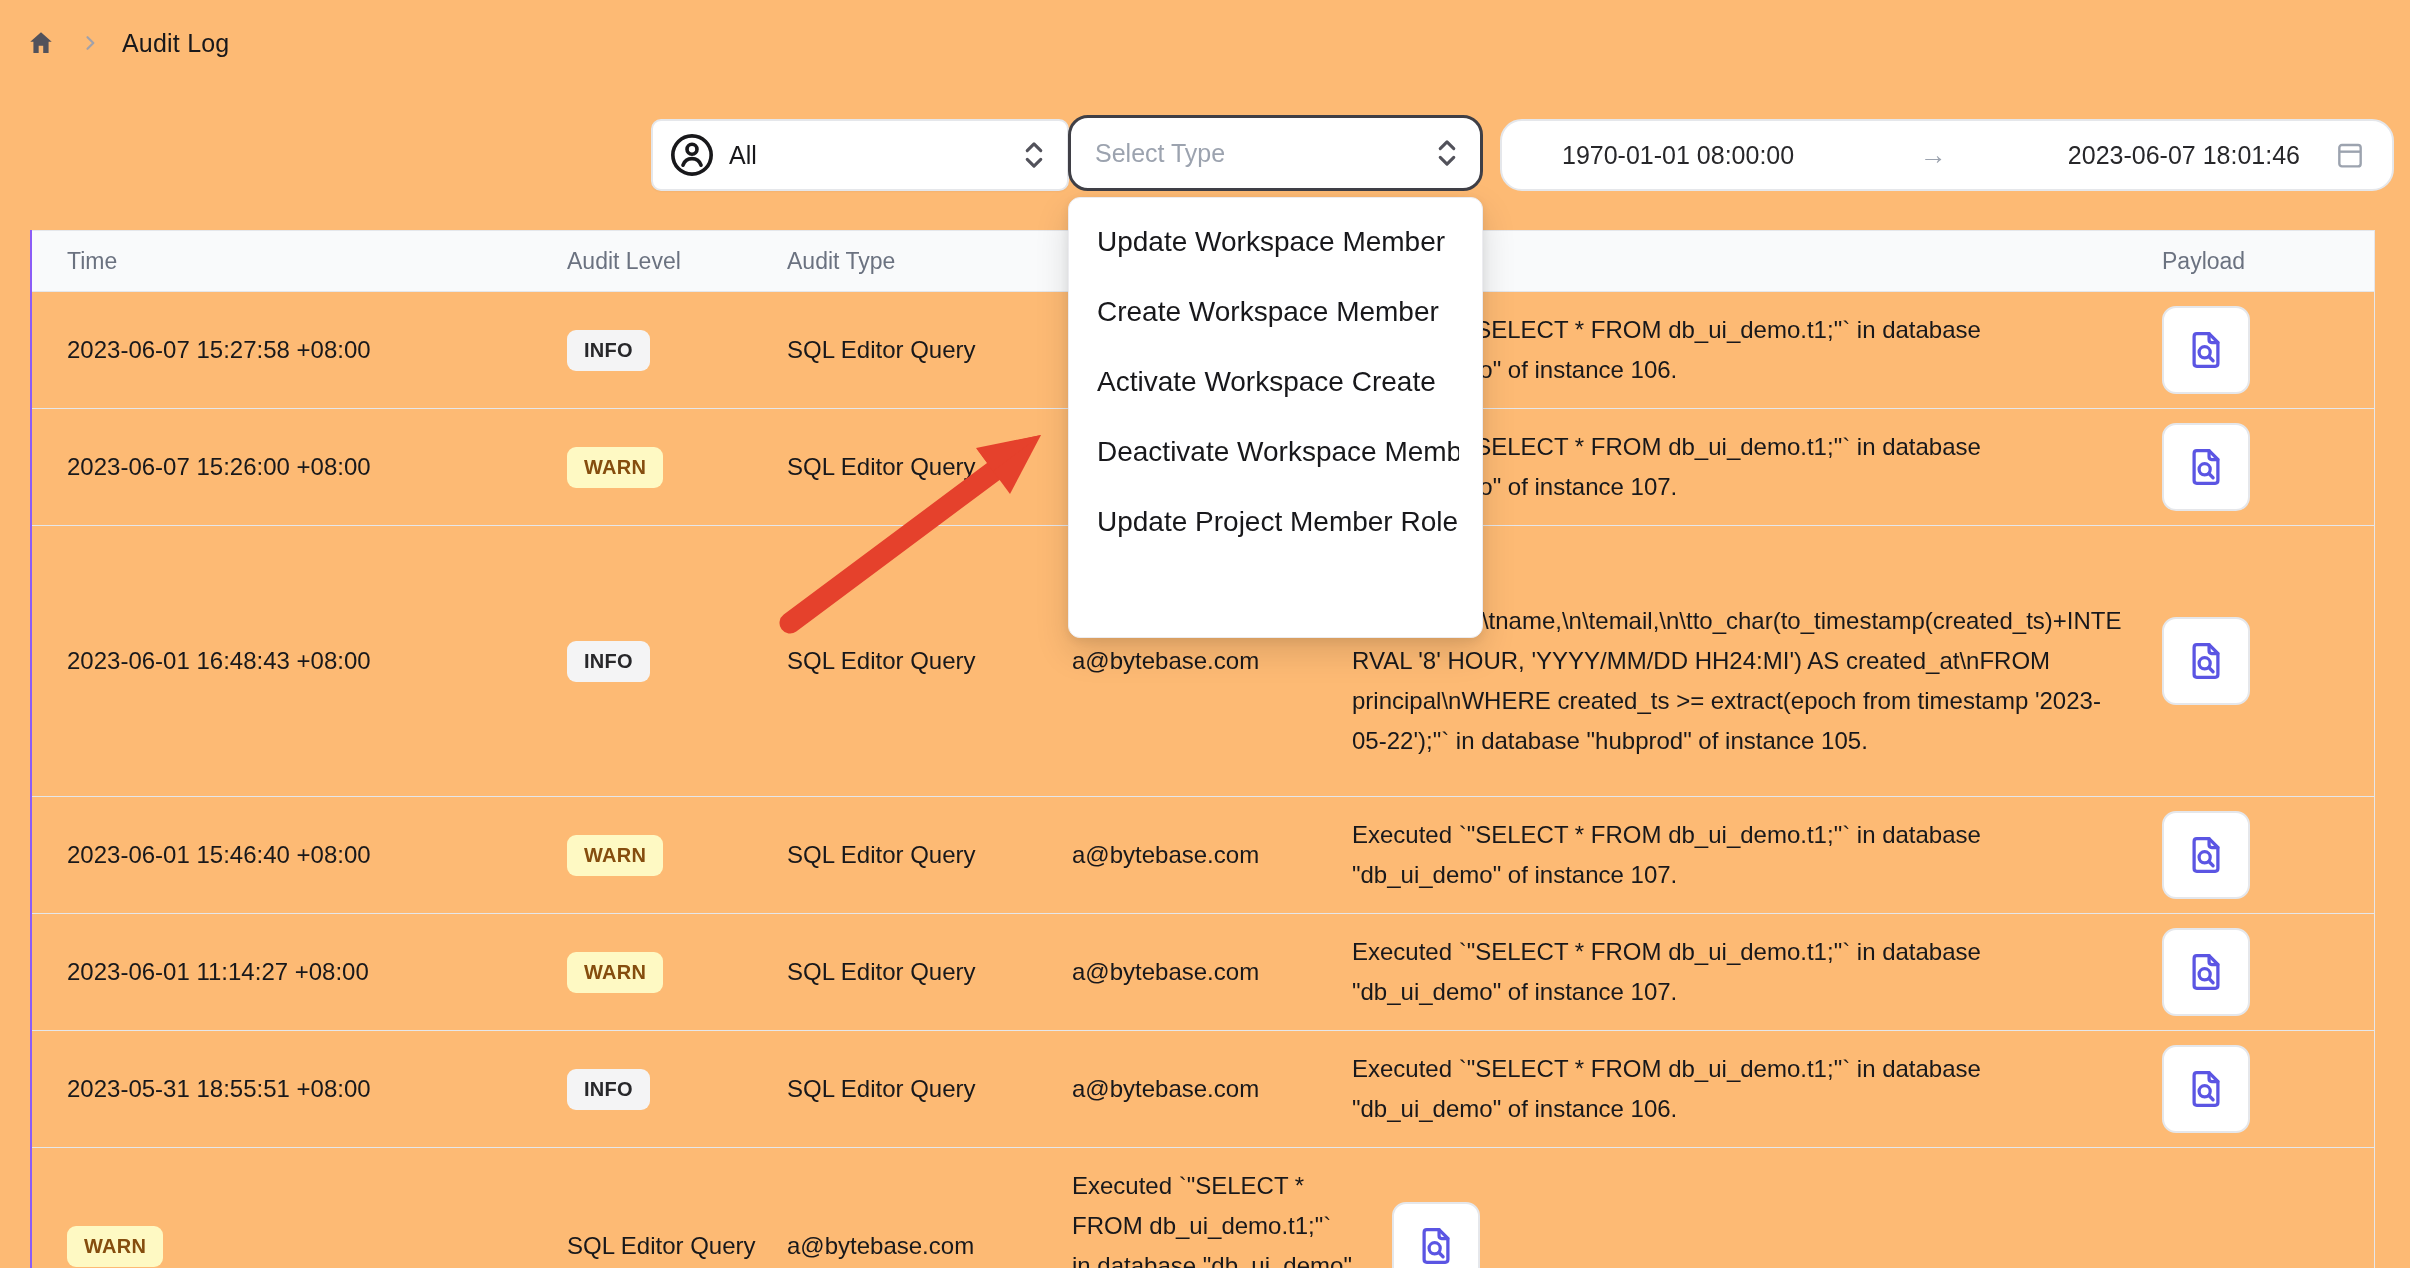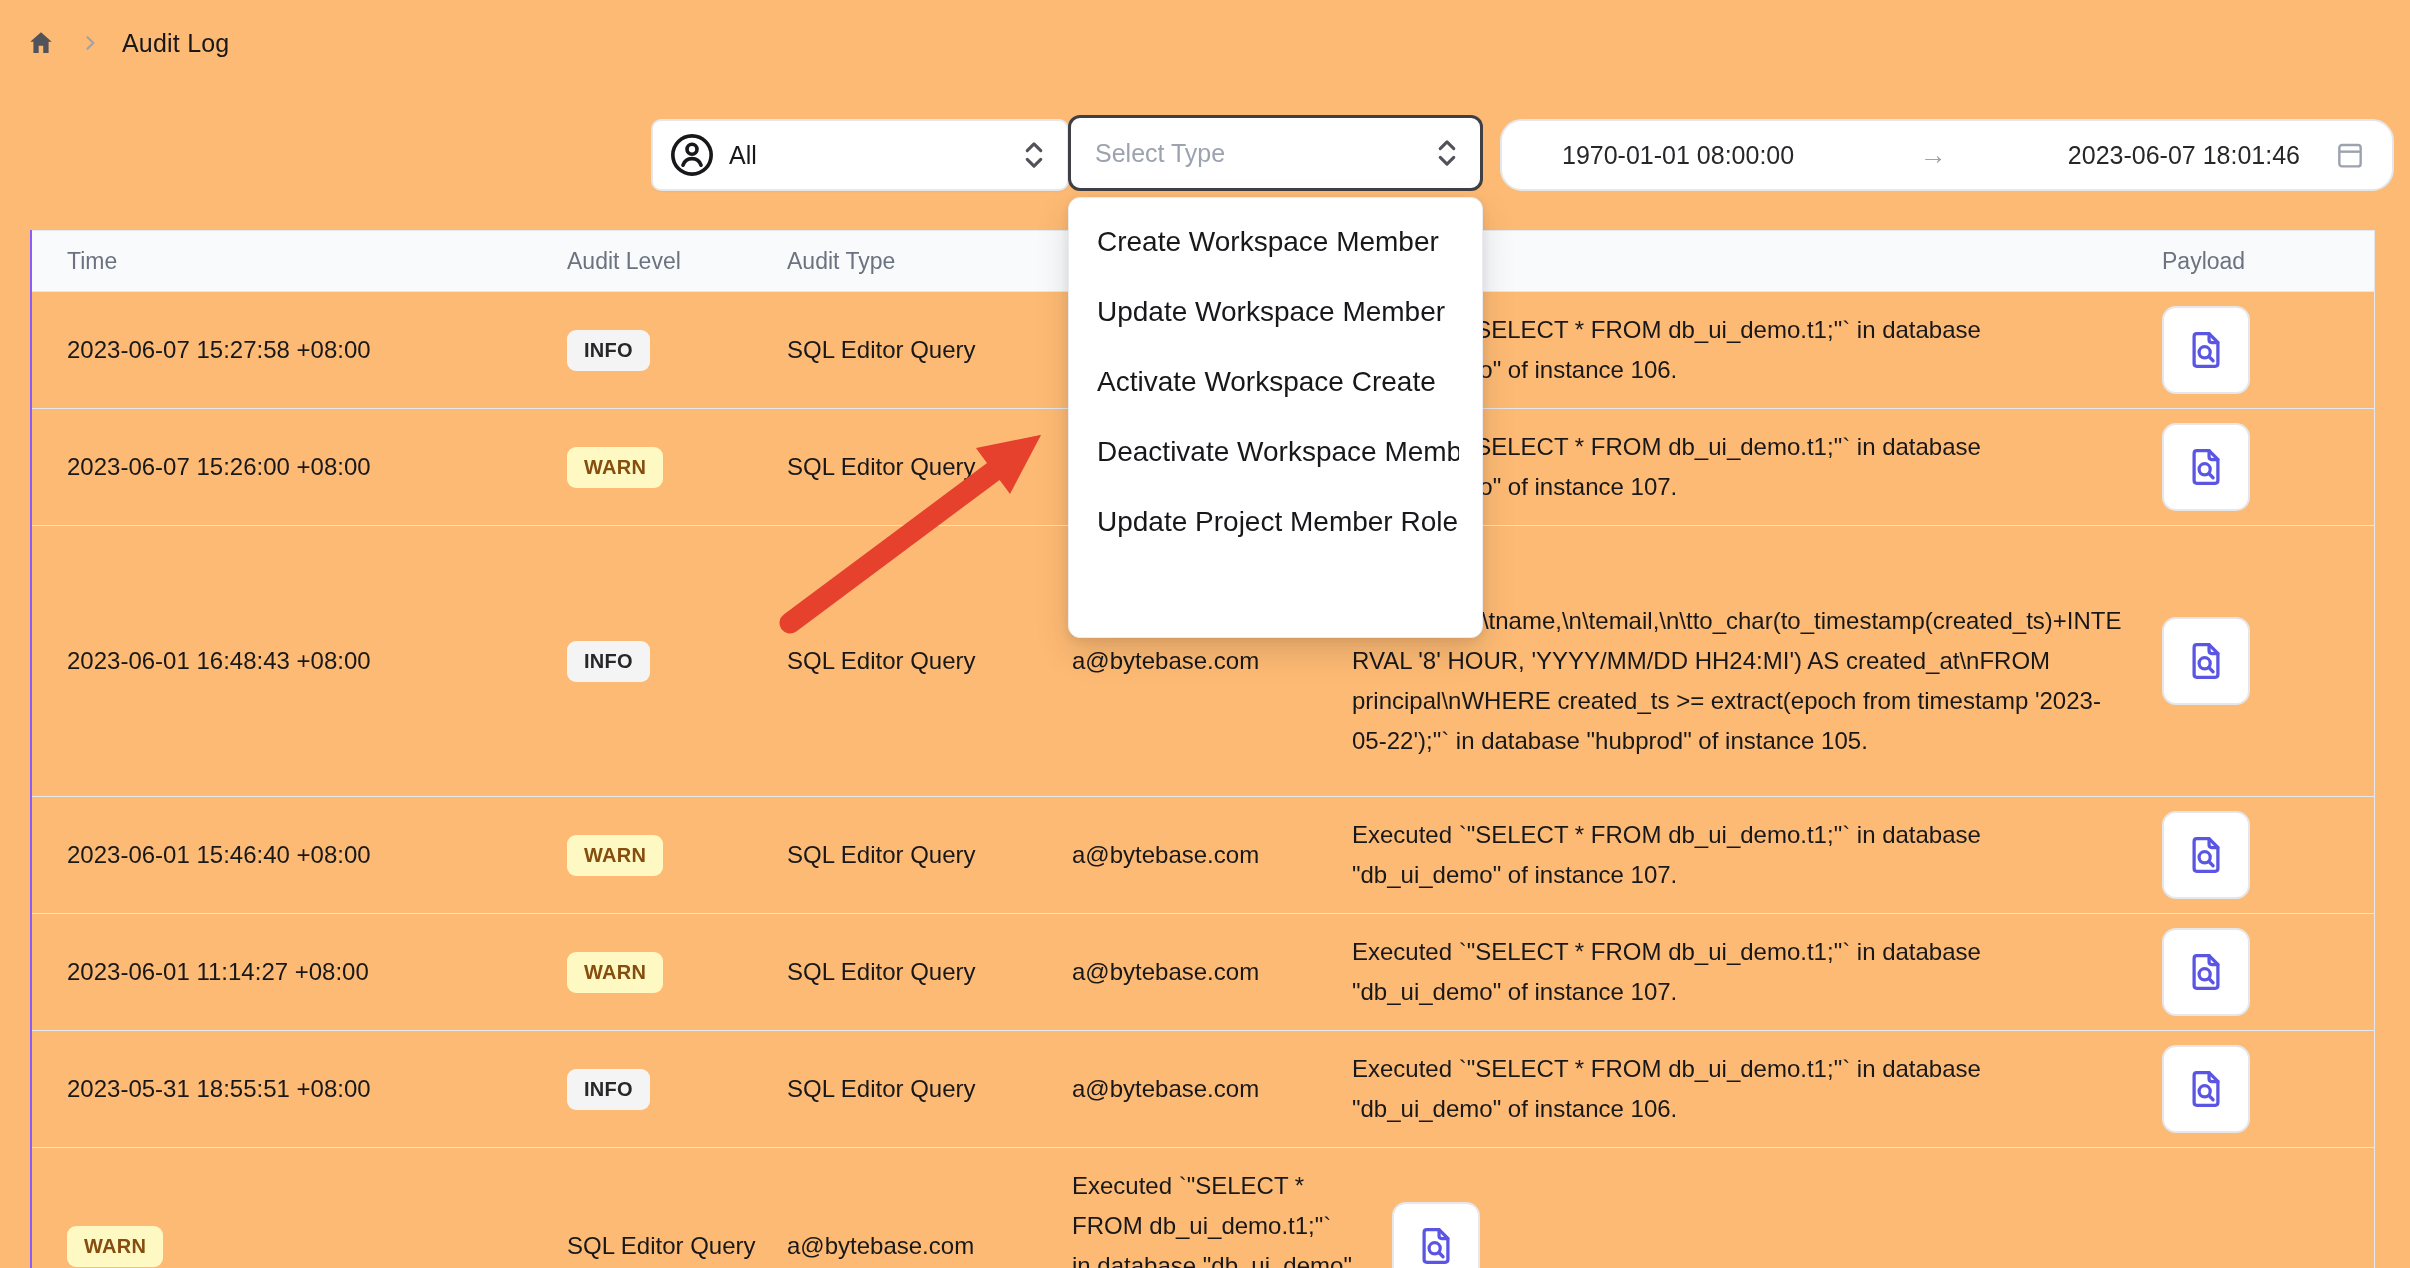--- a/index.html
+++ b/index.html
@@ -11,21 +11,21 @@
   .breadcrumb { position:absolute; left:24px; top:26px; display:flex; align-items:center; gap:22px; }
   .crumb-home { width:34px; height:34px; display:flex; align-items:center; justify-content:center; cursor:pointer; }
   .crumb-sep { color:#a1a1aa; display:flex; align-items:center; }
   .crumb-title { font-size:25px; font-weight:500; color:#18181b; letter-spacing:.2px; }
 
   
   .select-box { position:absolute; display:flex; align-items:center; background:#fff; }
   .sel-actor { left:651px; top:119px; width:418px; height:72px; border:2px solid #e5e7eb; border-radius:10px;
                padding:0 20px 0 16px; box-shadow:0 1px 2px rgba(0,0,0,.04); cursor:pointer; }
   .sel-actor .label { font-size:25px; margin-left:14px; color:#18181b; }
-  .sel-type { left:1068px; top:115px; width:415px; height:76px; border:3px solid #3f3f46; border-radius:12px;
+  .sel-type { left:1068px; top:115px; width:415px; height:76px; border:3px solid #3f3f46; border-radius:20px;
               padding:0 20px 0 24px; cursor:pointer; }
   .sel-type .placeholder { font-size:25px; color:#9ca3af; }
   .spacer { flex:1; }
   .daterange { left:1500px; top:119px; width:894px; height:72px; border:2px solid #e5e7eb; border-radius:22px;
                display:flex; align-items:center; padding:0 26px 0 60px; cursor:pointer; }
   .daterange .dt { font-size:25px; color:#27272a; }
   .daterange .arr { color:#9ca3af; font-size:27px; margin:0 66px 0 70px; flex:1; text-align:center; }
 
   
   .menu { position:absolute; left:1068px; top:197px; width:415px; height:441px; background:#fff; z-index:20;
@@ -237,24 +237,24 @@
           <path d="M13.5 15.4l2.2 2.2"></path>
         </svg>
       </button>
     </div>
   </div>
 </div>
   </div>
 
   <div class="menu" id="menu">
       <div class="menu-item">
+        <span>Update Workspace Member</span>
+      </div>
+      <div class="menu-item">
         <span>Create Workspace Member</span>
-      </div>
-      <div class="menu-item">
-        <span>Update Workspace Member</span>
       </div>
       <div class="menu-item">
         <span>Activate Workspace Create</span>
       </div>
       <div class="menu-item">
         <span>Deactivate Workspace Member</span>
       </div>
       <div class="menu-item">
         <span>Update Project Member Role</span>
       </div>

